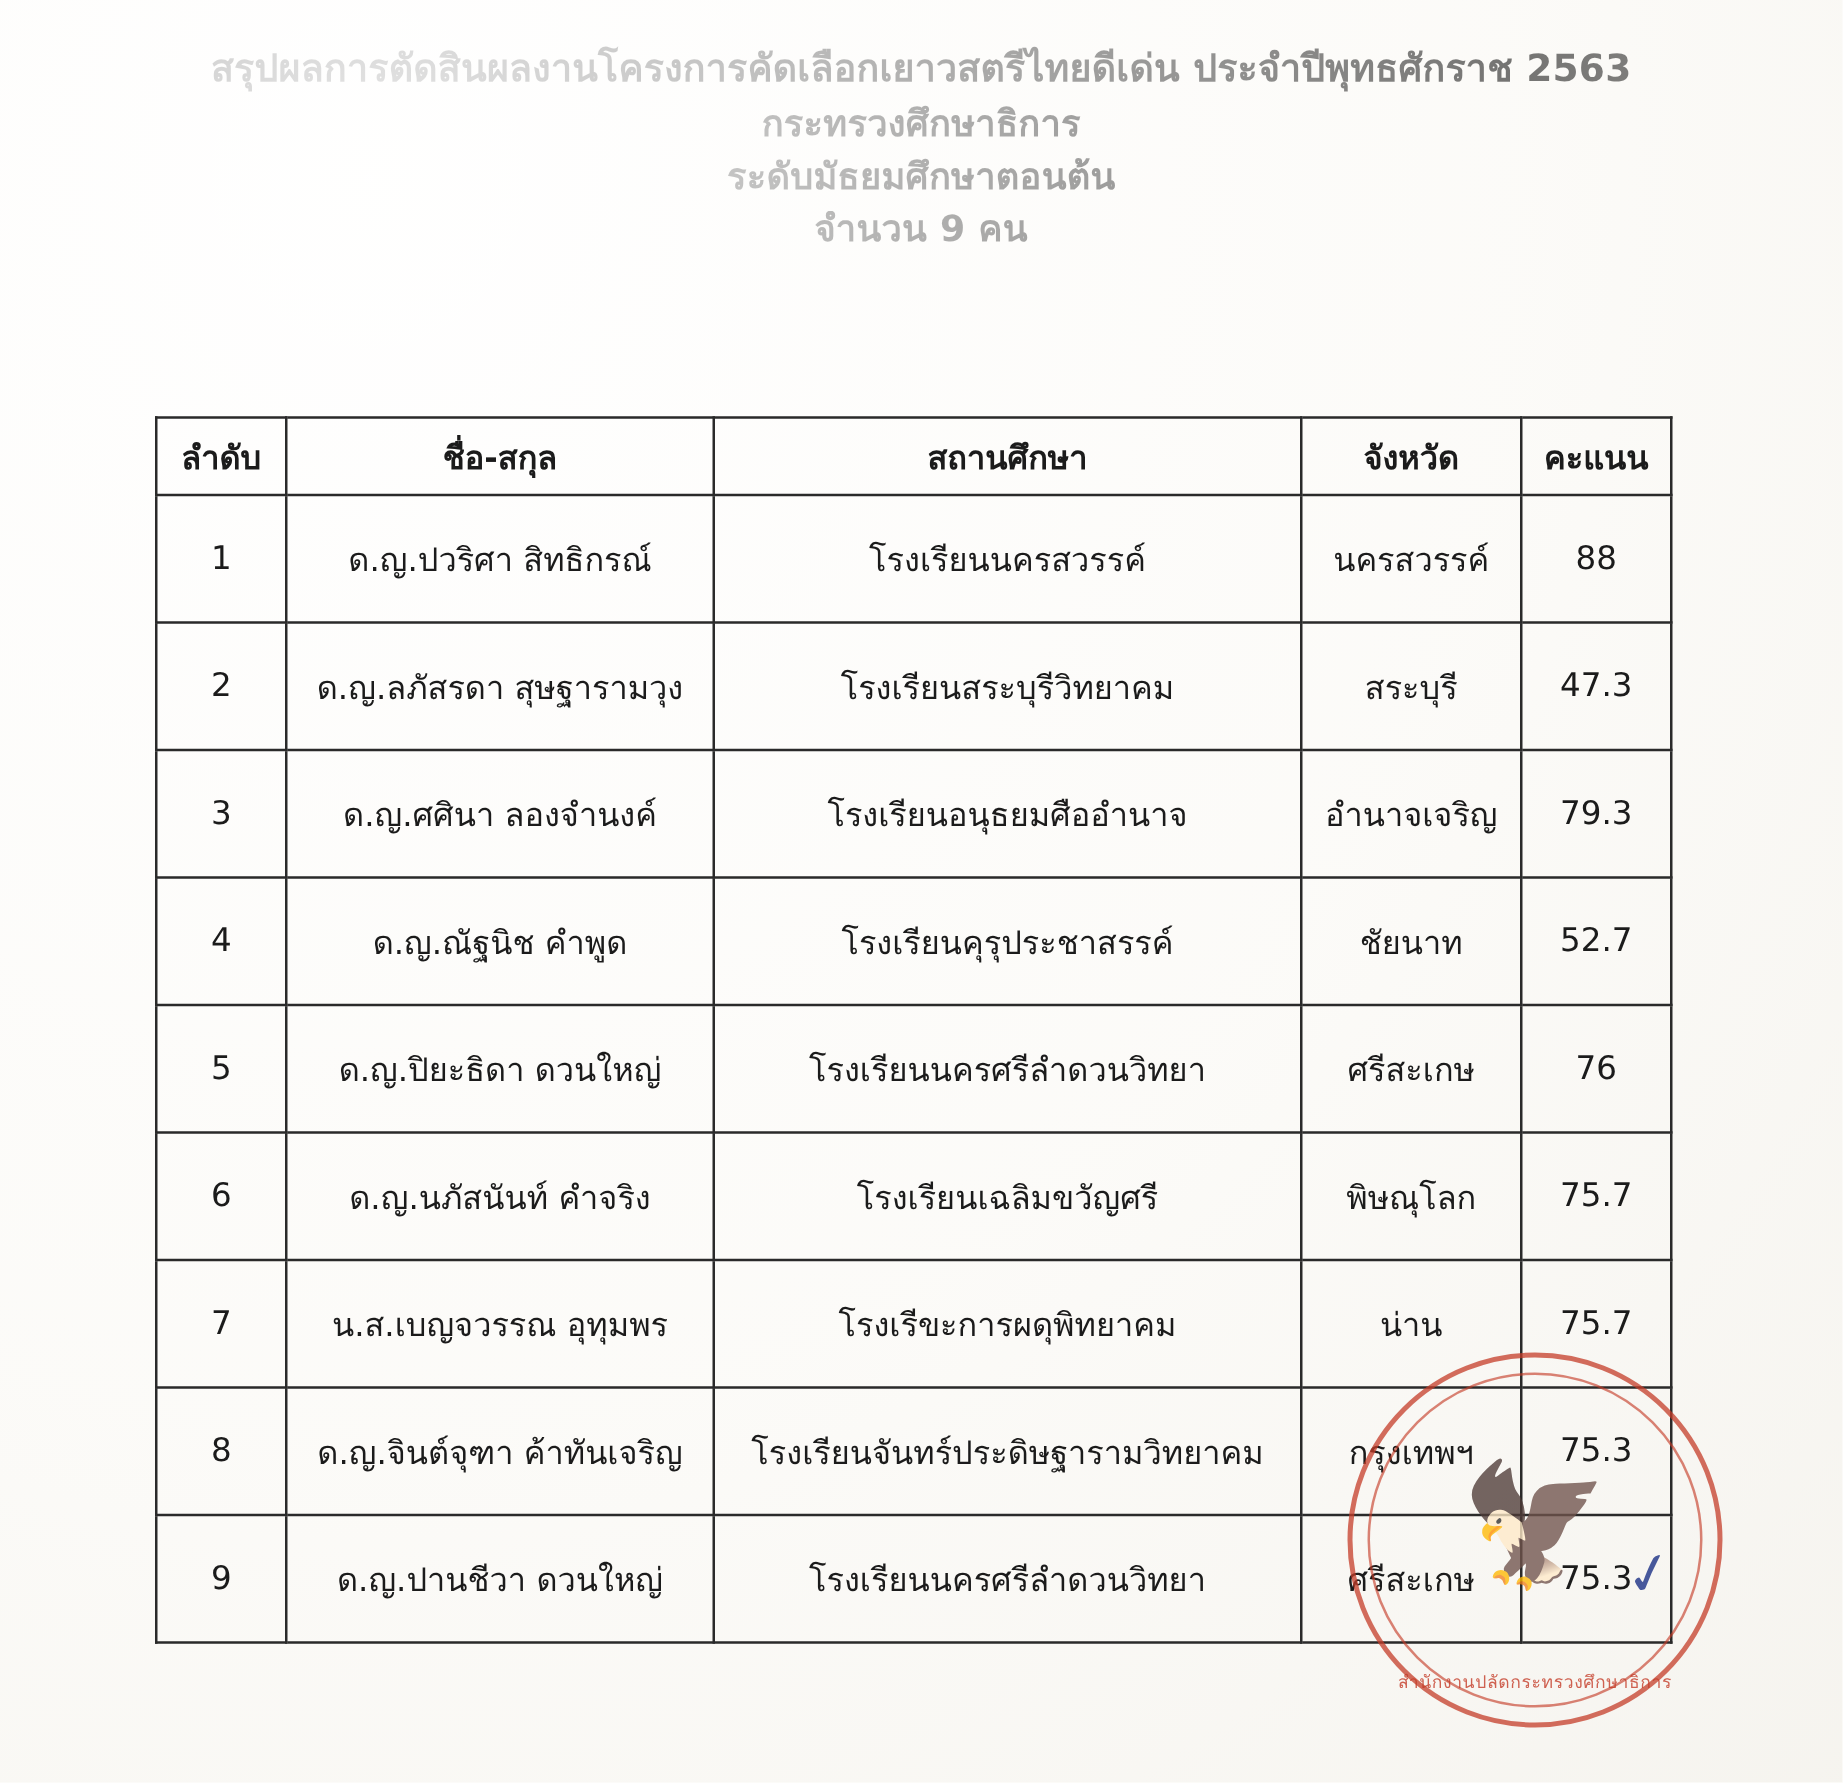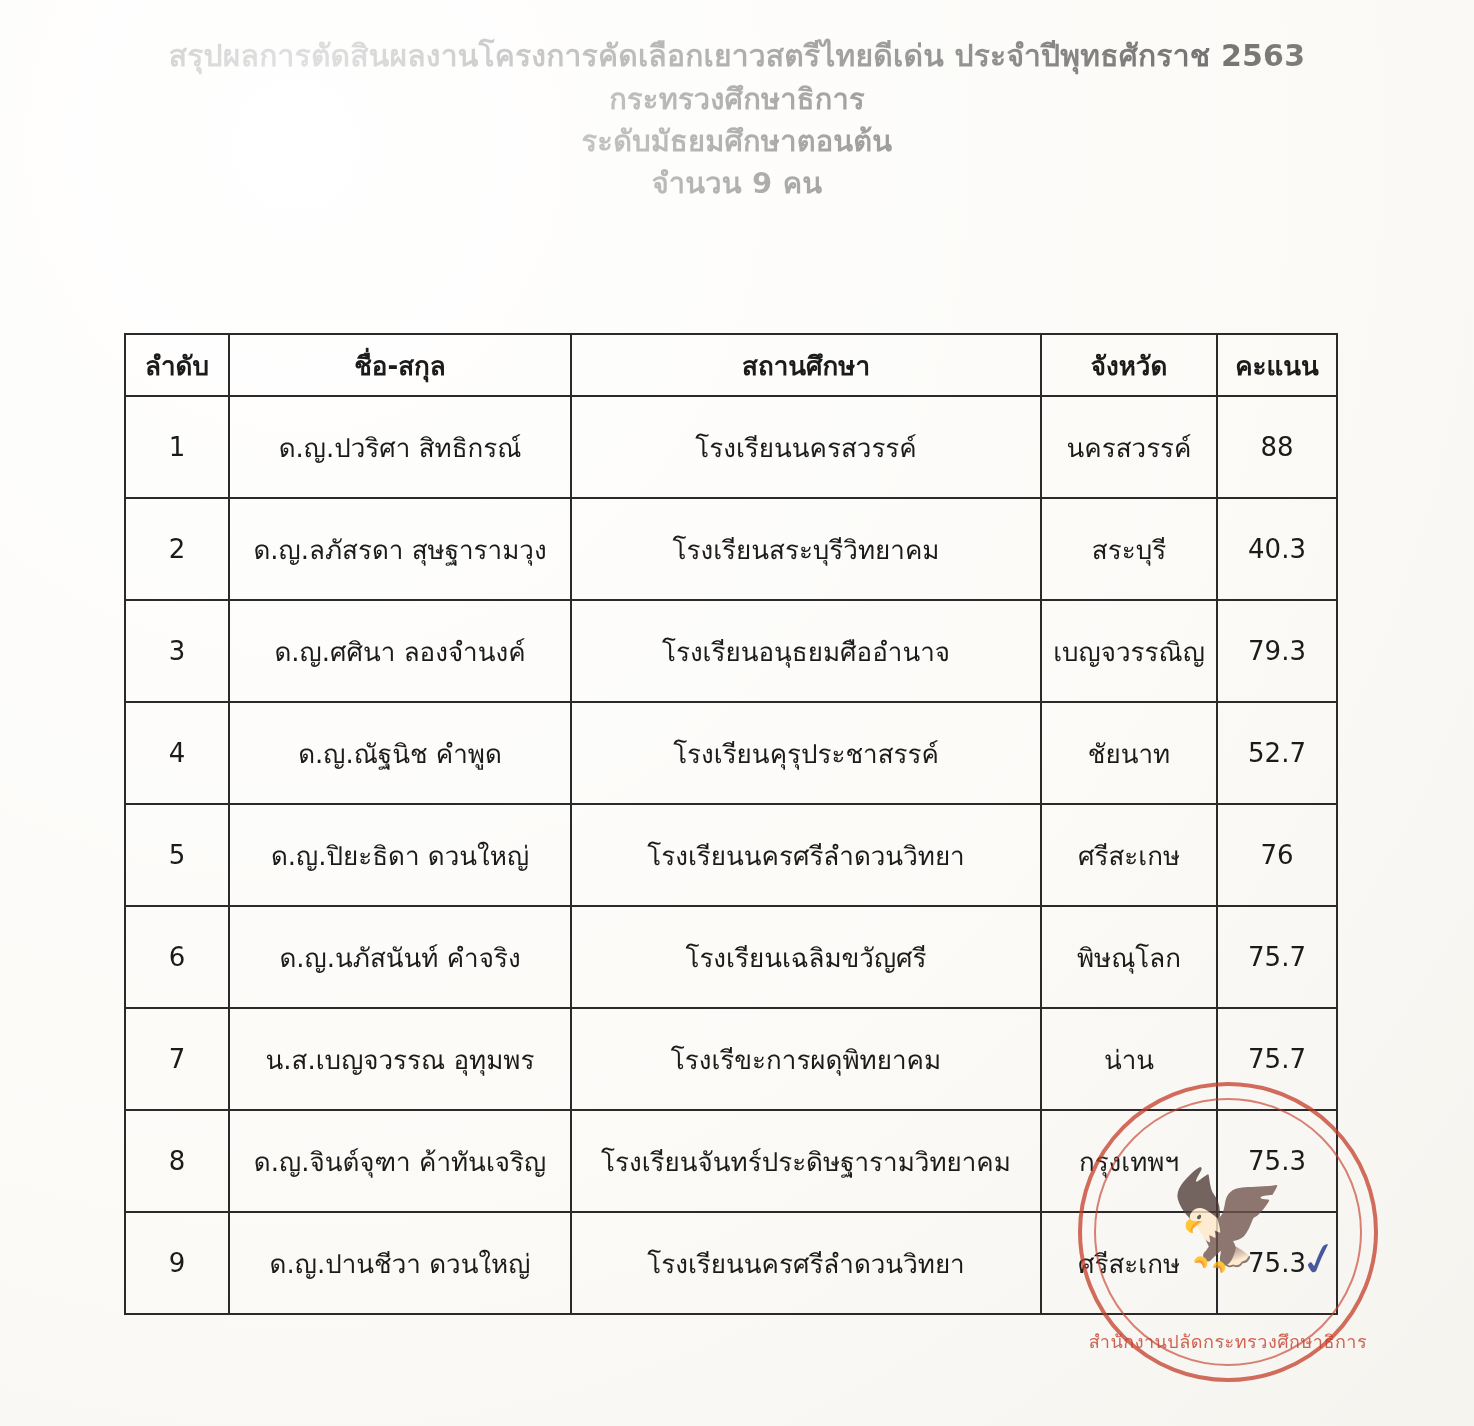--- a/index.html
+++ b/index.html
@@ -108,21 +108,21 @@
     font-size: 96px;
     color: rgba(196, 60, 40, 0.78);
     line-height: 1;
   }
   .seal .seal-text {
     position: absolute;
     left: 0;
     right: 0;
     bottom: 26px;
     text-align: center;
-    font-size: 18px;
+    font-size: 14px;
     color: rgba(196, 60, 40, 0.8);
     letter-spacing: 0.5px;
   }
   .signature {
     position: absolute;
     left: 1300px;
     top: 1232px;
     font-size: 46px;
     color: rgba(40, 60, 140, 0.85);
     transform: rotate(-12deg);
@@ -167,27 +167,27 @@
           <td class="name">ด.ญ.ปวริศา สิทธิกรณ์</td>
           <td class="school">โรงเรียนนครสวรรค์</td>
           <td class="prov">นครสวรรค์</td>
           <td class="score">88</td>
         </tr>
         <tr>
           <td class="num">2</td>
           <td class="name">ด.ญ.ลภัสรดา สุษฐารามวุง</td>
           <td class="school">โรงเรียนสระบุรีวิทยาคม</td>
           <td class="prov">สระบุรี</td>
-          <td class="score">40.3</td>
+          <td class="score">47.3</td>
         </tr>
         <tr>
           <td class="num">3</td>
           <td class="name">ด.ญ.ศศินา ลองจำนงค์</td>
           <td class="school">โรงเรียนอนุธยมศืออำนาจ</td>
-          <td class="prov">เบญจวรรณิญ</td>
+          <td class="prov">อำนาจเจริญ</td>
           <td class="score">79.3</td>
         </tr>
         <tr>
           <td class="num">4</td>
           <td class="name">ด.ญ.ณัฐนิช คำพูด</td>
           <td class="school">โรงเรียนคุรุประชาสรรค์</td>
           <td class="prov">ชัยนาท</td>
           <td class="score">52.7</td>
         </tr>
         <tr>

